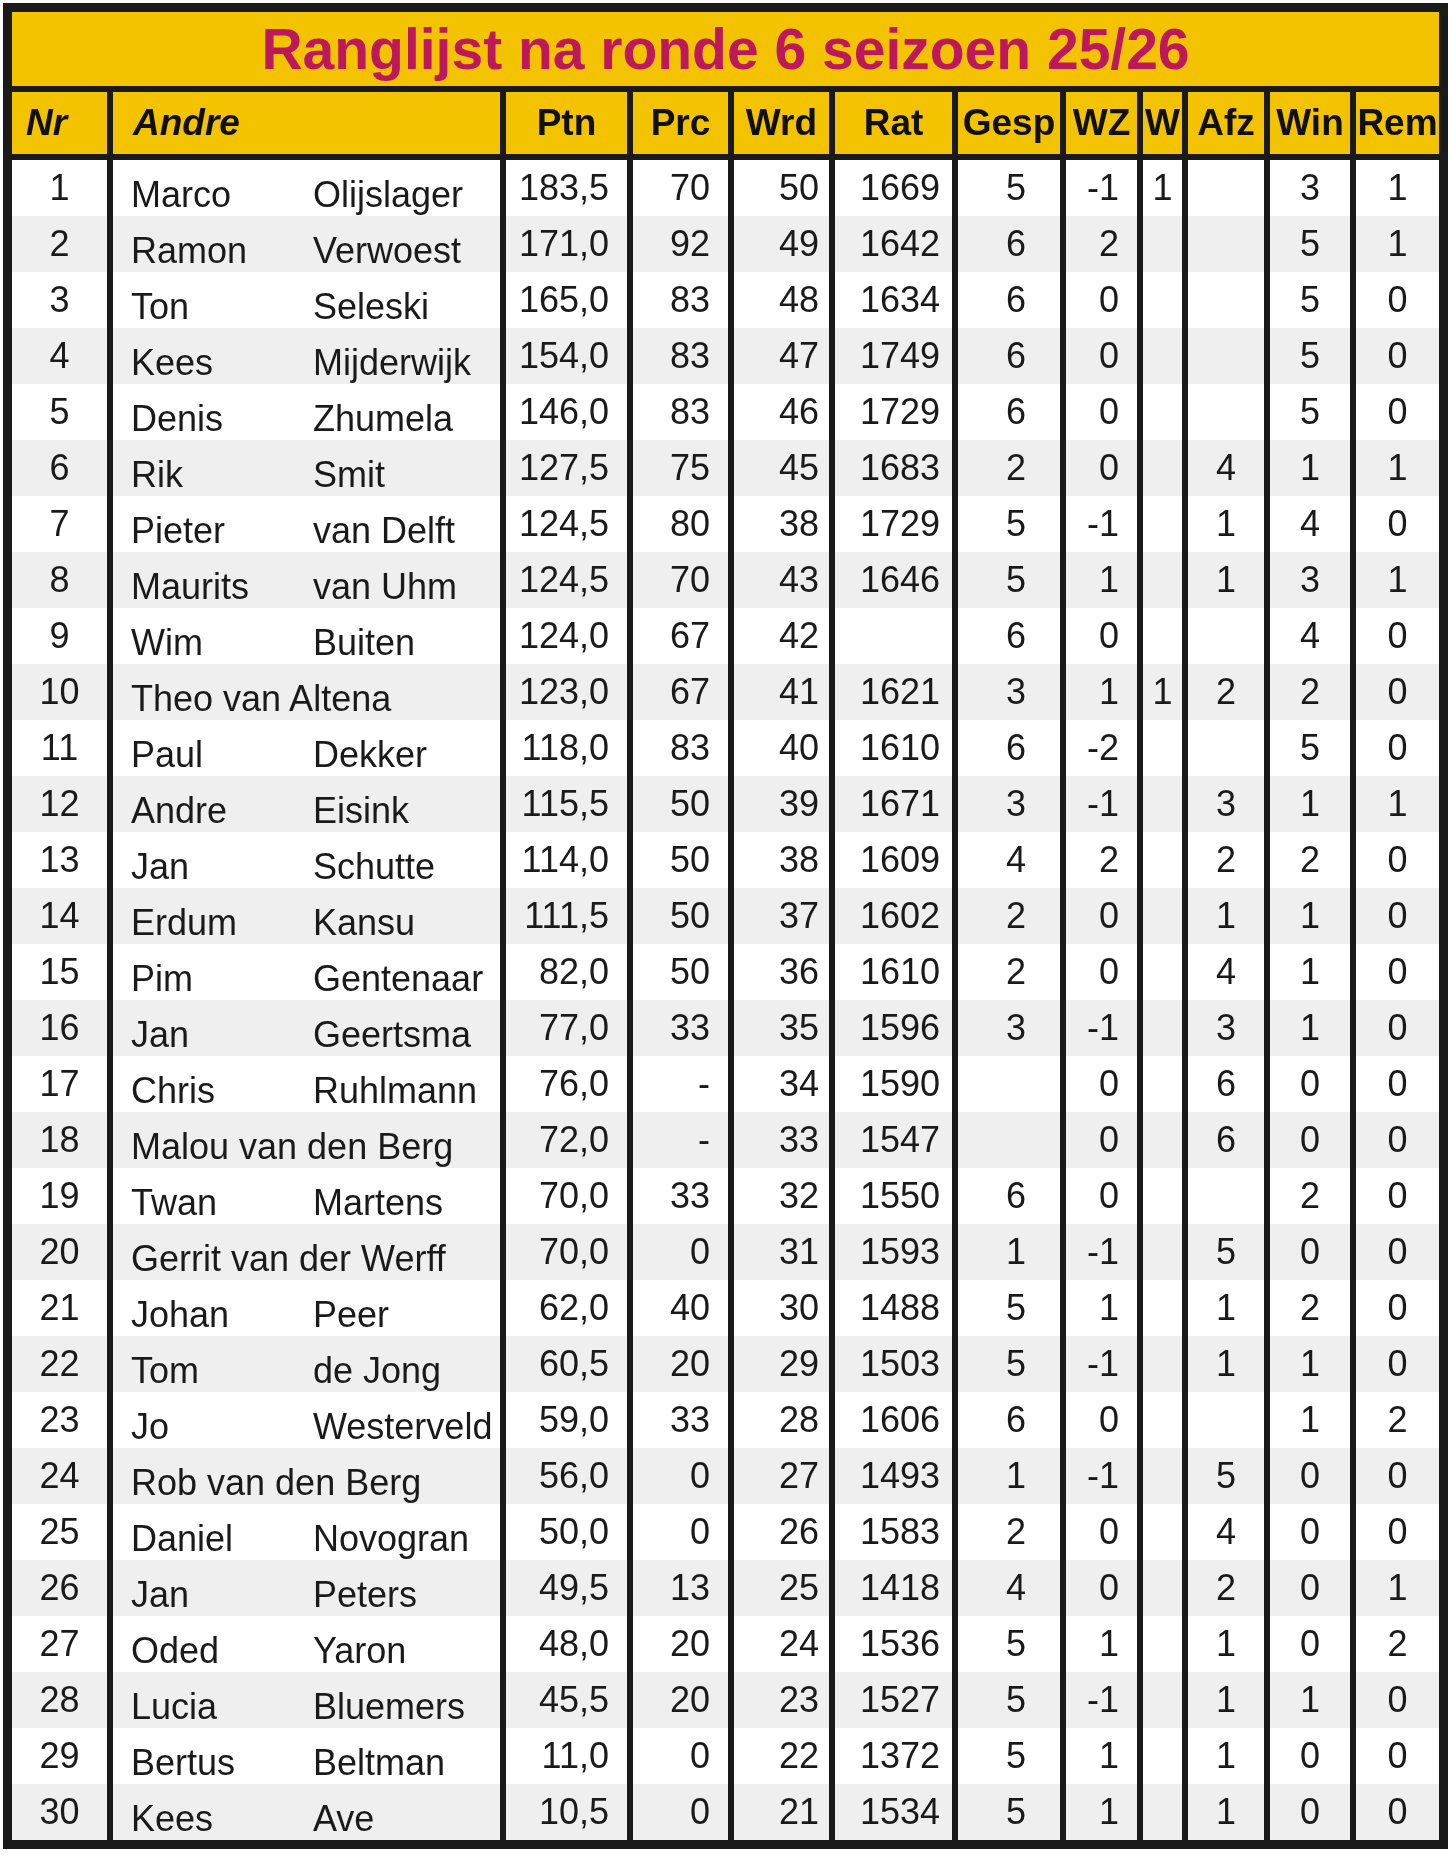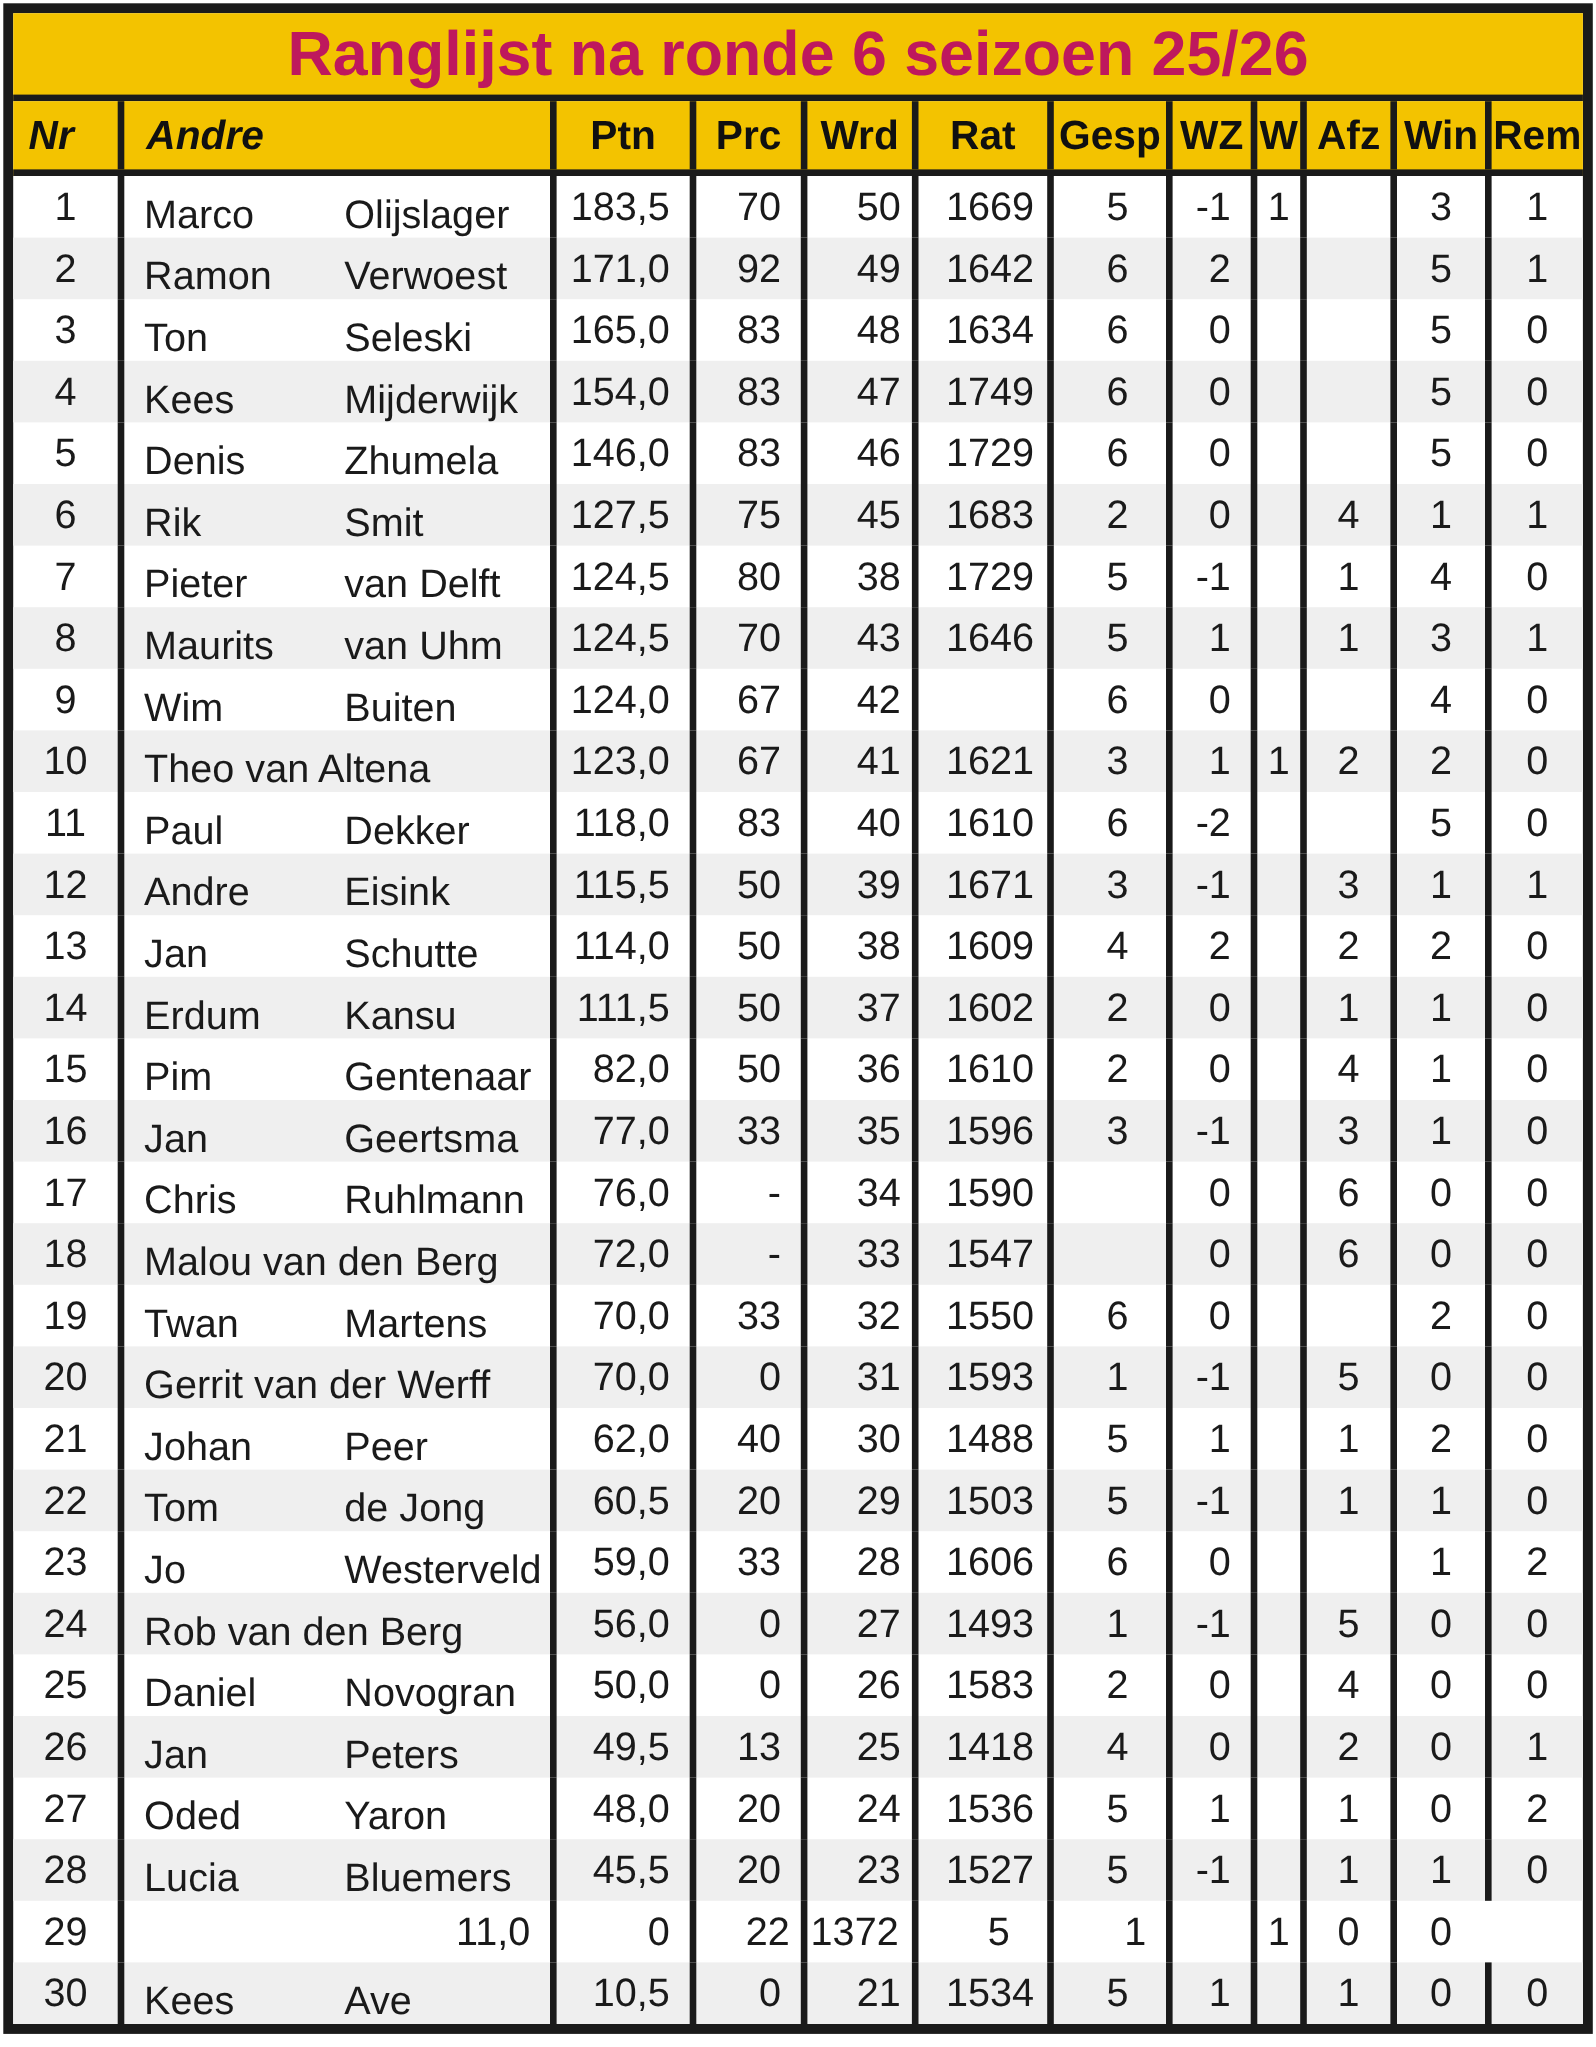--- a/index.html
+++ b/index.html
@@ -568,20 +568,24 @@
     <div class="cell c-right c-rat">1527</div>
     <div class="cell c-right c-gesp">5</div>
     <div class="cell c-right c-wz">-1</div>
     <div class="cell c-w"></div>
     <div class="cell c-afz">1</div>
     <div class="cell c-win">1</div>
     <div class="cell c-rem">0</div>
   </div>
       <div class="row">
     <div class="cell c-nr">29</div>
+    <div class="cell c-name">
+      <span class="fname fixed">Bertus</span>
+      <span class="lname">Beltman</span>
+    </div>
     <div class="cell c-right c-ptn">11,0</div>
     <div class="cell c-right c-prc">0</div>
     <div class="cell c-right c-wrd">22</div>
     <div class="cell c-right c-rat">1372</div>
     <div class="cell c-right c-gesp">5</div>
     <div class="cell c-right c-wz">1</div>
     <div class="cell c-w"></div>
     <div class="cell c-afz">1</div>
     <div class="cell c-win">0</div>
     <div class="cell c-rem">0</div>

